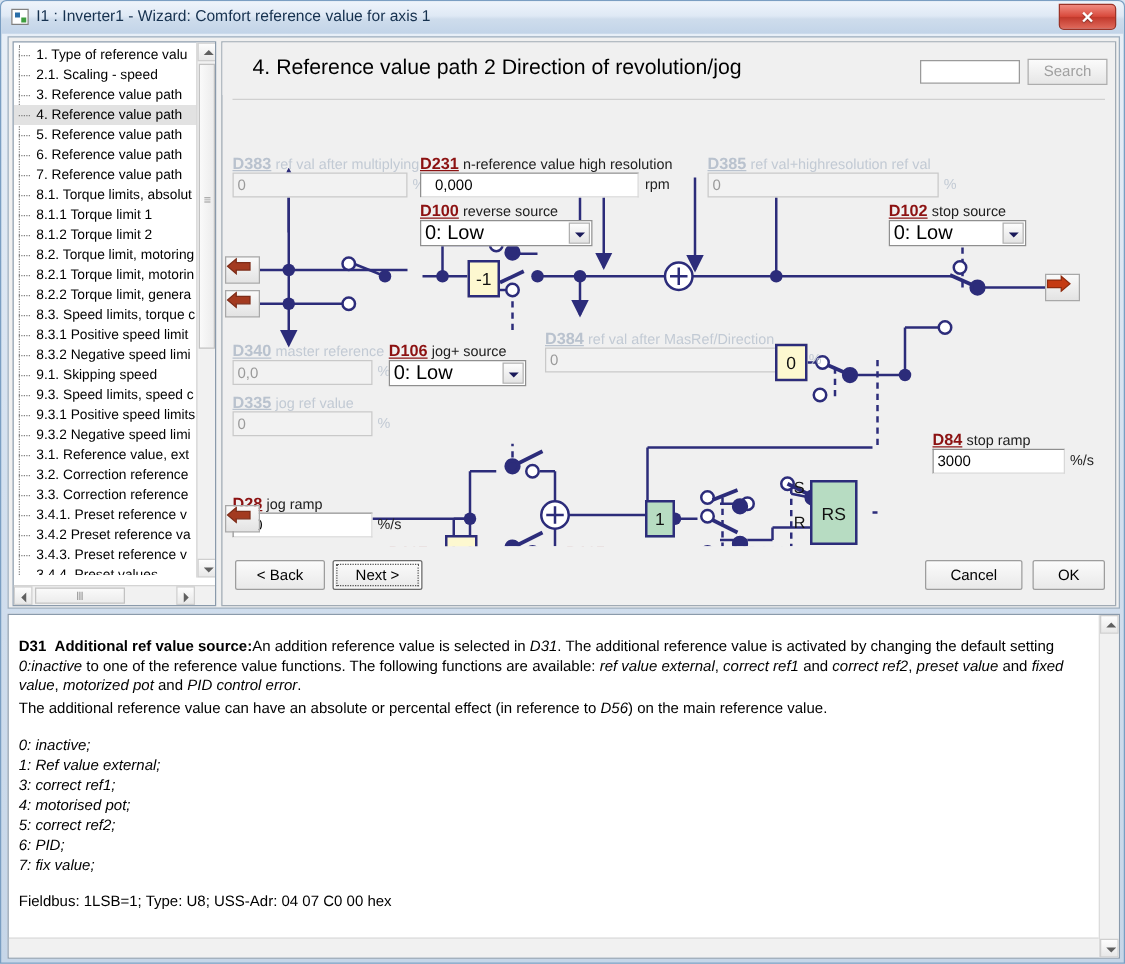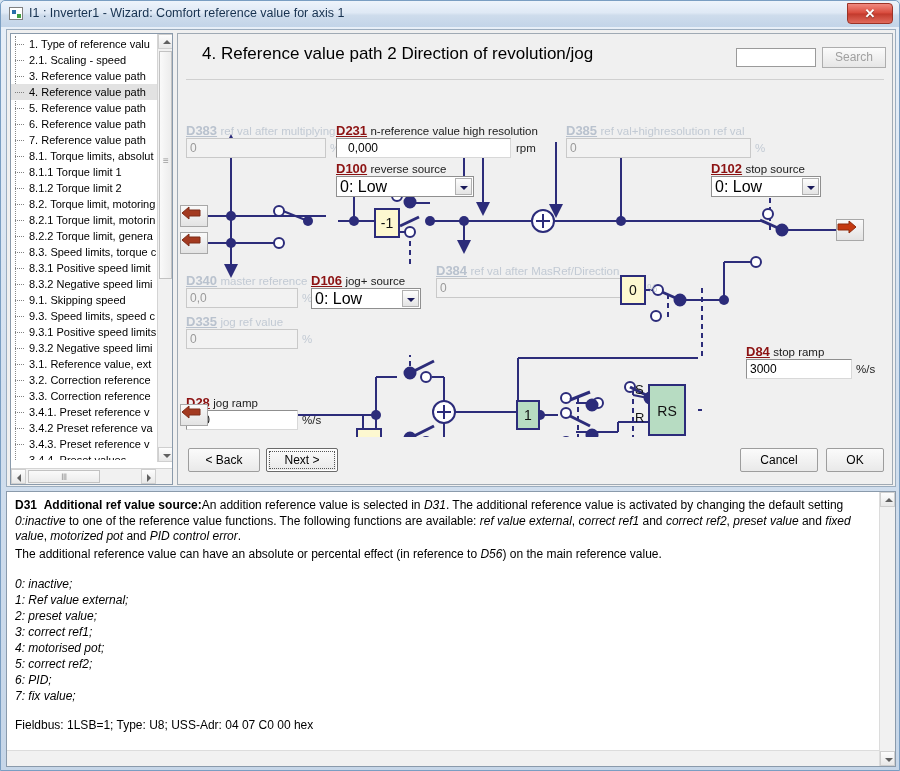--- a/index.html
+++ b/index.html
@@ -229,21 +229,21 @@
   }
 
   
   #help {
     position: absolute; left: 5px; top: 490px; width: 890px; height: 276px;
     background: #fff; border: 1px solid #8a9aab;
     overflow: hidden;
   }
   #help-body {
     position: absolute; left: 0; top: 0; right: 17px; bottom: 17px;
-    padding: 6px 8px; font-size: 12px; color: #000;
+    padding: 18px 8px; font-size: 12px; color: #000;
   }
   #help-body p { margin: 0 0 2px 0; line-height: 15.5px; }
   #help-body .it { font-style: italic; }
   #help-body .bold { font-weight: bold; }
   .enum { line-height: 16px; font-style: italic; }
   #help-gap { height: 12px; }
   #help-vscroll {
     position: absolute; right: 0; top: 0; width: 16px; bottom: 0;
     background: #f1f1f1; border-left: 1px solid #dcdcdc;
   }
@@ -629,21 +629,20 @@
       <p>
         <span class="bold">D31</span>&nbsp;&nbsp;<span class="bold">Additional ref value source:</span><span>An addition reference value is selected in </span><span class="it">D31</span><span>. The additional reference value is activated by changing the default setting </span><span class="it">0:inactive</span><span> to one of the reference value functions. The following functions are available: </span><span class="it">ref value external</span><span>, </span><span class="it">correct ref1</span><span> and </span><span class="it">correct ref2</span><span>, </span><span class="it">preset value</span><span> and </span><span class="it">fixed value</span><span>, </span><span class="it">motorized pot</span><span> and </span><span class="it">PID control error</span><span>.</span>
       </p>
       <p>
         <span>The additional reference value can have an absolute or percental effect (in reference to </span><span class="it">D56</span><span>) on the main reference value.</span>
       </p>
       <div id="help-gap"></div>
       <div id="help-enum">
           <div class="enum">0:  inactive;</div>
           <div class="enum">1:  Ref value external;</div>
-          <div class="enum">2:  preset value;</div>
           <div class="enum">3:  correct ref1;</div>
           <div class="enum">4:  motorised pot;</div>
           <div class="enum">5:  correct ref2;</div>
           <div class="enum">6:  PID;</div>
           <div class="enum">7:  fix value;</div>
         </div>
       <div id="help-gap2" style="height:14px;"></div>
       <p>Fieldbus: 1LSB=1; Type: U8; USS-Adr: 04 07 C0 00 hex</p>
     </div>
     <div id="help-vscroll">

